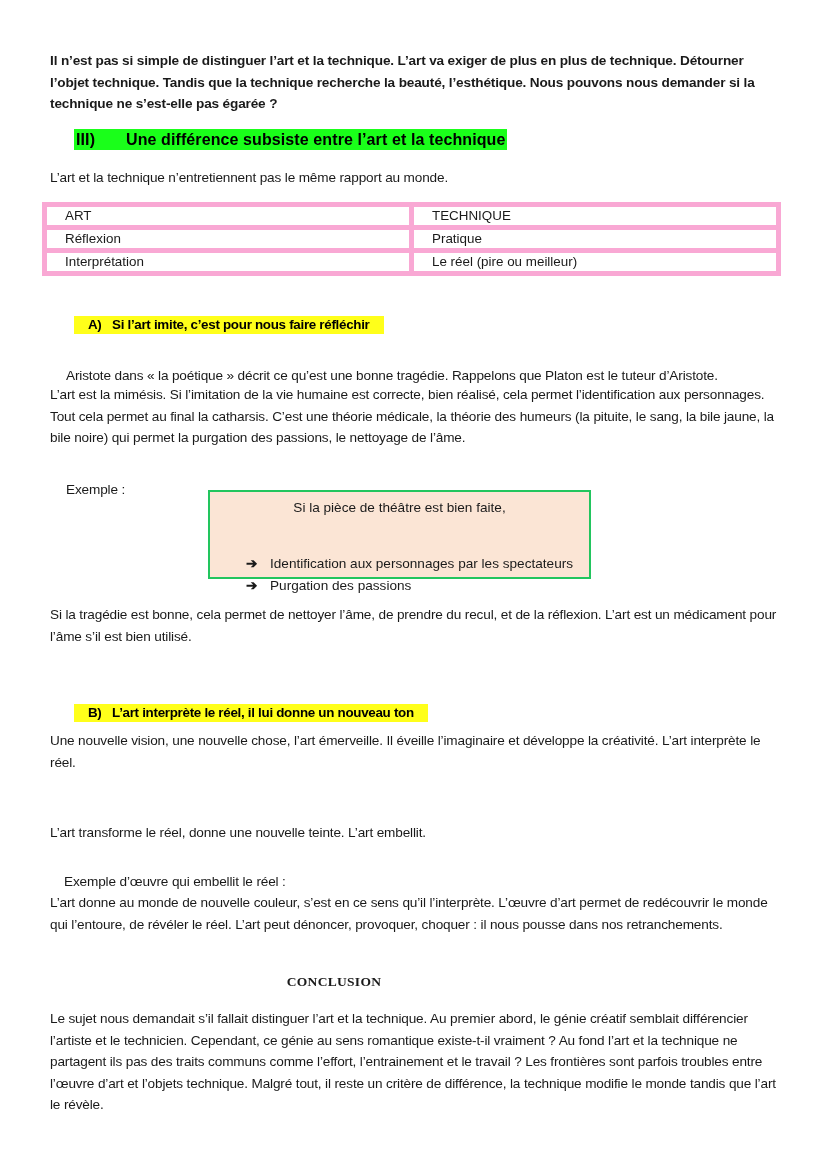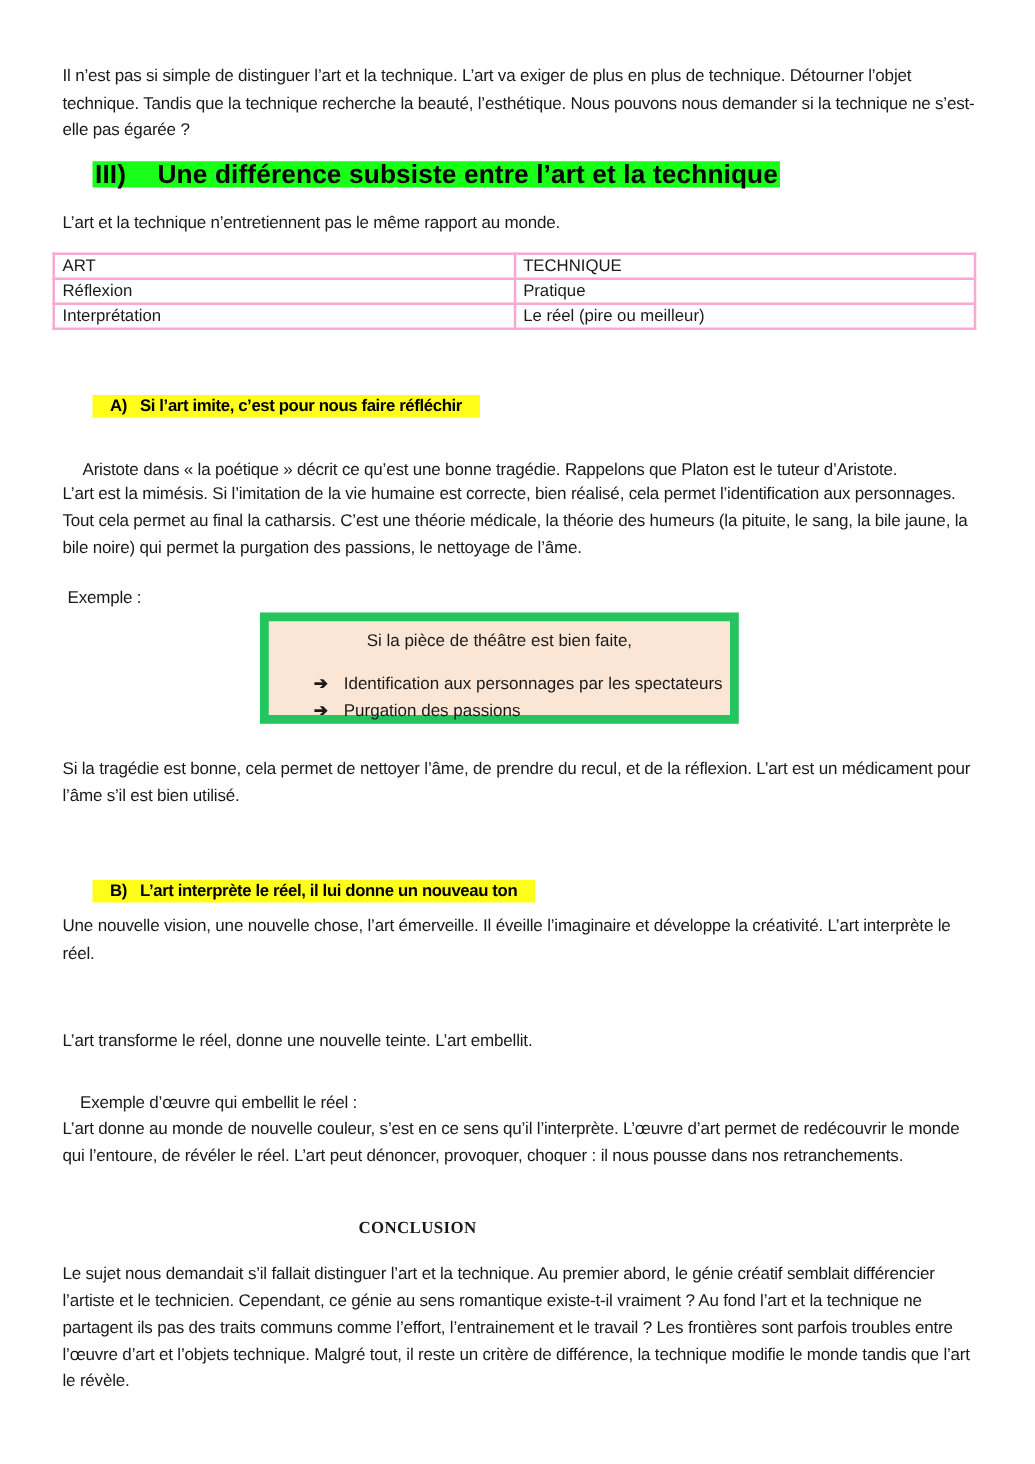--- a/index.html
+++ b/index.html
@@ -2,42 +2,42 @@
 <html><head>
   <meta charset="utf-8">
   <style>
     html, body { margin: 0; padding: 0; background: #ffffff; }
     body { width: 828px; height: 1171px; position: relative; overflow: hidden;
       font-family: "Liberation Sans", sans-serif; color: #1a1a1a; }
     .page { position: absolute; left: 0; top: 0; width: 828px; height: 1171px; }
     .p { position: absolute; left: 50px; width: 730px; font-size: 13.6px; line-height: 21.5px;
       font-family: "Liberation Sans Narrow", "Liberation Sans", sans-serif; letter-spacing: -0.15px; }
     .h-green { position: absolute; left: 74px; top: 129px; background: #1aff1a; padding: 0 2px 0 2px;
-      font-weight: bold; font-size: 21px; line-height: 21px; letter-spacing: 0.1px; color: #000; }
+      font-weight: bold; font-size: 16px; line-height: 21px; letter-spacing: 0.1px; color: #000; }
     .h-green .num { display: inline-block; width: 50px; }
     .h-yellow { position: absolute; left: 74px; background: #ffff1a; font-weight: bold;
       font-size: 13.4px; line-height: 18px; padding: 0 14px; color: #000; letter-spacing: -0.3px; }
     .h-yellow .num { display: inline-block; width: 24px; }
     table.cmp { position: absolute; left: 42px; top: 202px; width: 739px; border-collapse: collapse;
       font-size: 13.4px; font-family: "Liberation Sans", sans-serif; }
-    table.cmp td { border: 2px solid #f9a8d4; padding: 0 6px; height: 18px; line-height: 18px; width: 50%; }
+    table.cmp td { border: 5px solid #f9a8d4; padding: 0 18px; height: 18px; line-height: 18px; width: 50%; }
     .example-box { position: absolute; left: 208px; top: 490px; width: 383px; height: 89px;
-      background: #fbe5d5; border: 7px solid #22c55e; box-sizing: border-box; font-size: 13.6px; }
+      background: #fbe5d5; border: 2px solid #22c55e; box-sizing: border-box; font-size: 13.6px; }
     .example-box .intro { position: absolute; left: 0; right: 0; top: 6px; text-align: center; line-height: 20px; }
-    .example-box .item { position: absolute; left: 36px; line-height: 20px; }
+    .example-box .item { position: absolute; left: 36px; line-height: 20px; margin-top: 22px; }
     .example-box .item .arrow { display: inline-block; width: 24px; font-weight: bold; }
     .conclusion-title { position: absolute; left: 0; width: 668px; top: 974px; text-align: center;
       font-family: "Liberation Serif", serif; font-weight: bold; font-size: 13.5px; letter-spacing: 0.3px; }
   </style>
 </head>
 <body>
 
 <div class="page">
 
-  <p class="p" style="top:50px; margin:0;">Il n’est pas si simple de distinguer l’art et la technique. L’art va exiger de plus en plus de technique. Détourner l’objet technique. Tandis que la technique recherche la beauté, l’esthétique. Nous pouvons nous demander si la technique ne s’est-elle pas égarée ?</p>
+  <p class="p" style="top:50px; margin:0;font-weight:bold;">Il n’est pas si simple de distinguer l’art et la technique. L’art va exiger de plus en plus de technique. Détourner l’objet technique. Tandis que la technique recherche la beauté, l’esthétique. Nous pouvons nous demander si la technique ne s’est-elle pas égarée ?</p>
 
   <div class="h-green">
     <span class="num">III)</span><span>Une différence subsiste entre l’art et la technique</span>
   </div>
 
   <p class="p" style="top:167px; margin:0;">L’art et la technique n’entretiennent pas le même rapport au monde.</p>
 
   <table class="cmp">
     <tbody>
         <tr>
@@ -54,21 +54,21 @@
     </tr>
   </tbody>
     </table>
 
   <div class="h-yellow" style="top:316px;">
     <span class="num">A)</span><span>Si l’art imite, c’est pour nous faire réfléchir</span>
   </div>
 
   <p class="p" style="top:349px; margin:16px;">Aristote dans « la poétique » décrit ce qu’est une bonne tragédie. Rappelons que Platon est le tuteur d’Aristote.</p>
   <p class="p" style="top:384px; margin:0;">L’art est la mimésis. Si l’imitation de la vie humaine est correcte, bien réalisé, cela permet l’identification aux personnages. Tout cela permet au final la catharsis. C’est une théorie médicale, la théorie des humeurs (la pituite, le sang, la bile jaune, la bile noire) qui permet la purgation des passions, le nettoyage de l’âme.</p>
-  <p class="p" style="top:463px; margin:4px;">Exemple :</p>
+  <p class="p" style="top:463px; margin:16px;">Exemple :</p>
 
   <div class="example-box">
     <div class="intro">Si la pièce de théâtre est bien faite,</div>
     <div class="item" style="top:40px;">
       <span class="arrow">➔</span><span>Identification aux personnages par les spectateurs</span>
     </div>
     <div class="item" style="top:62px;">
       <span class="arrow">➔</span><span>Purgation des passions</span>
     </div>
   </div>

